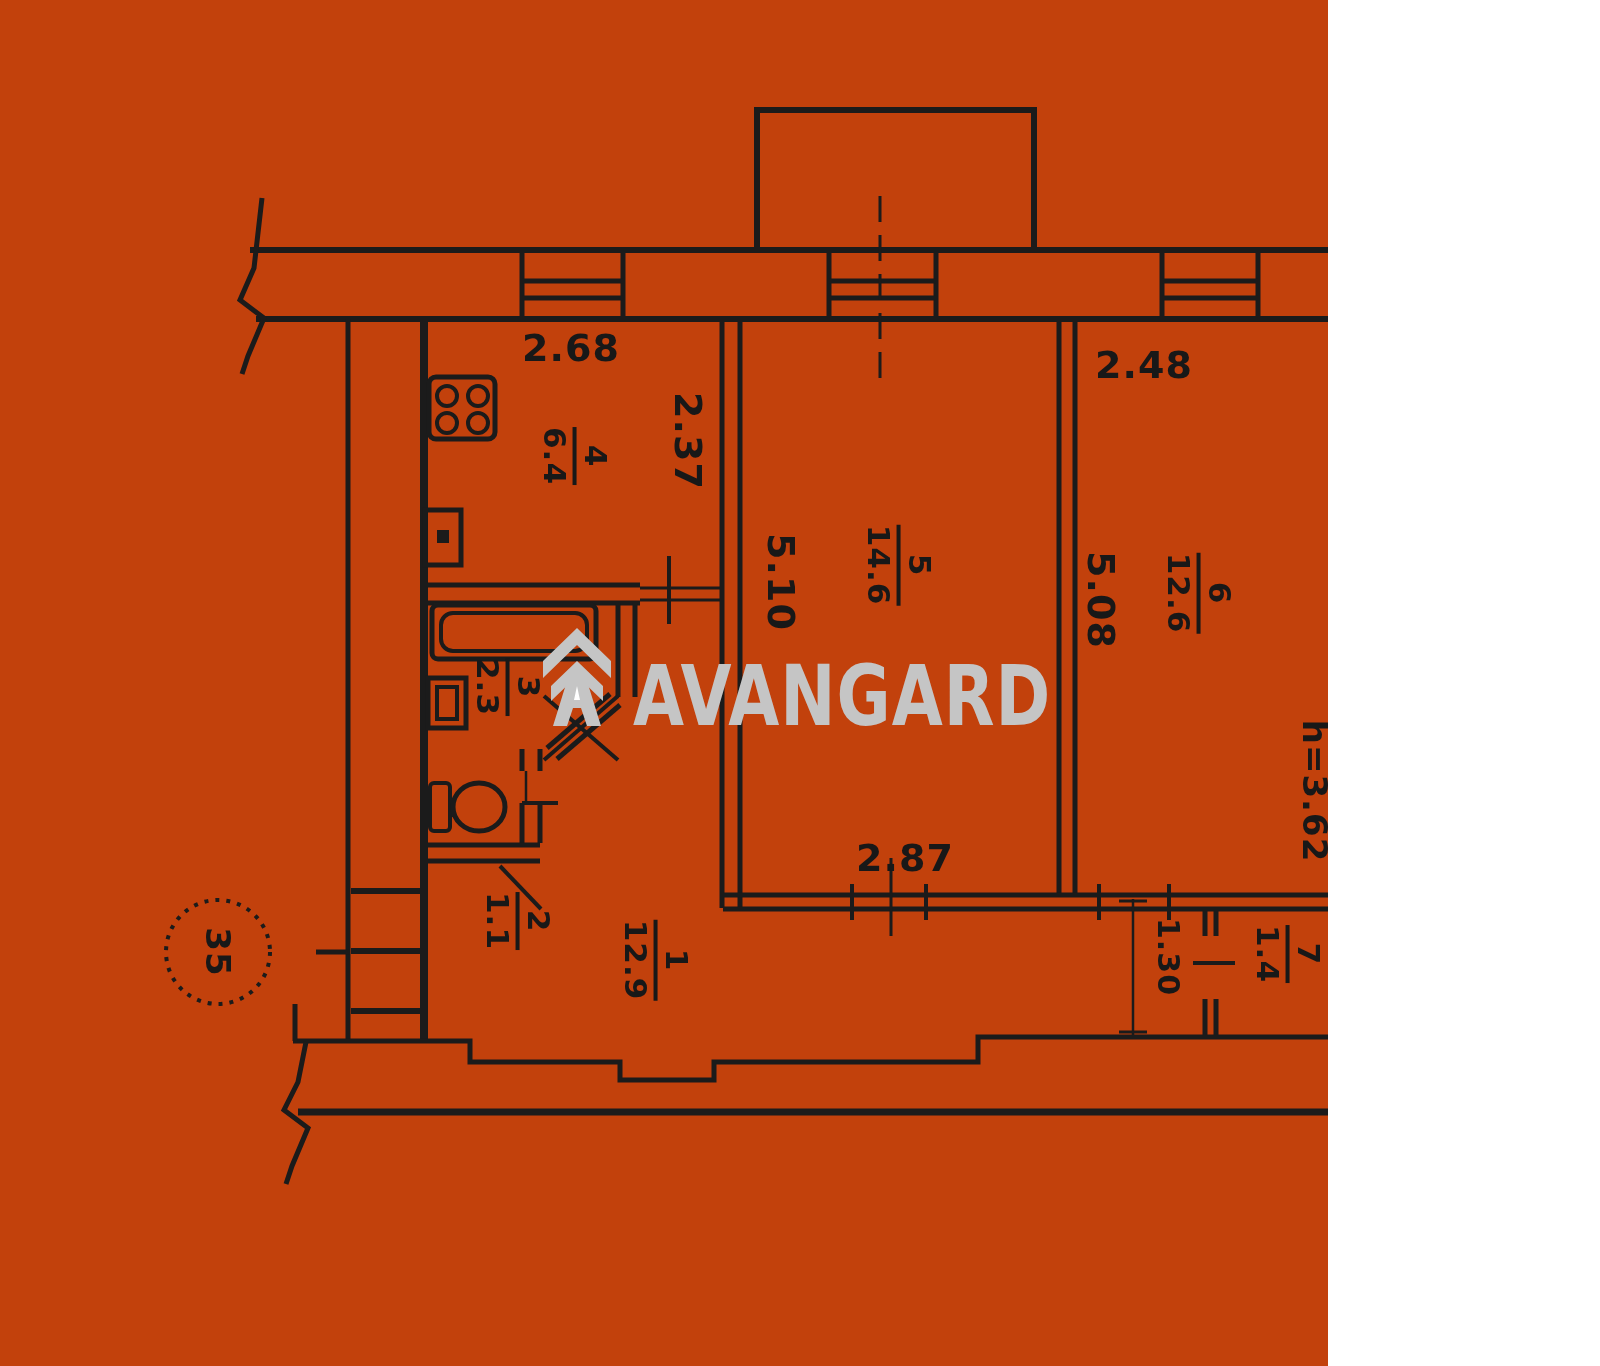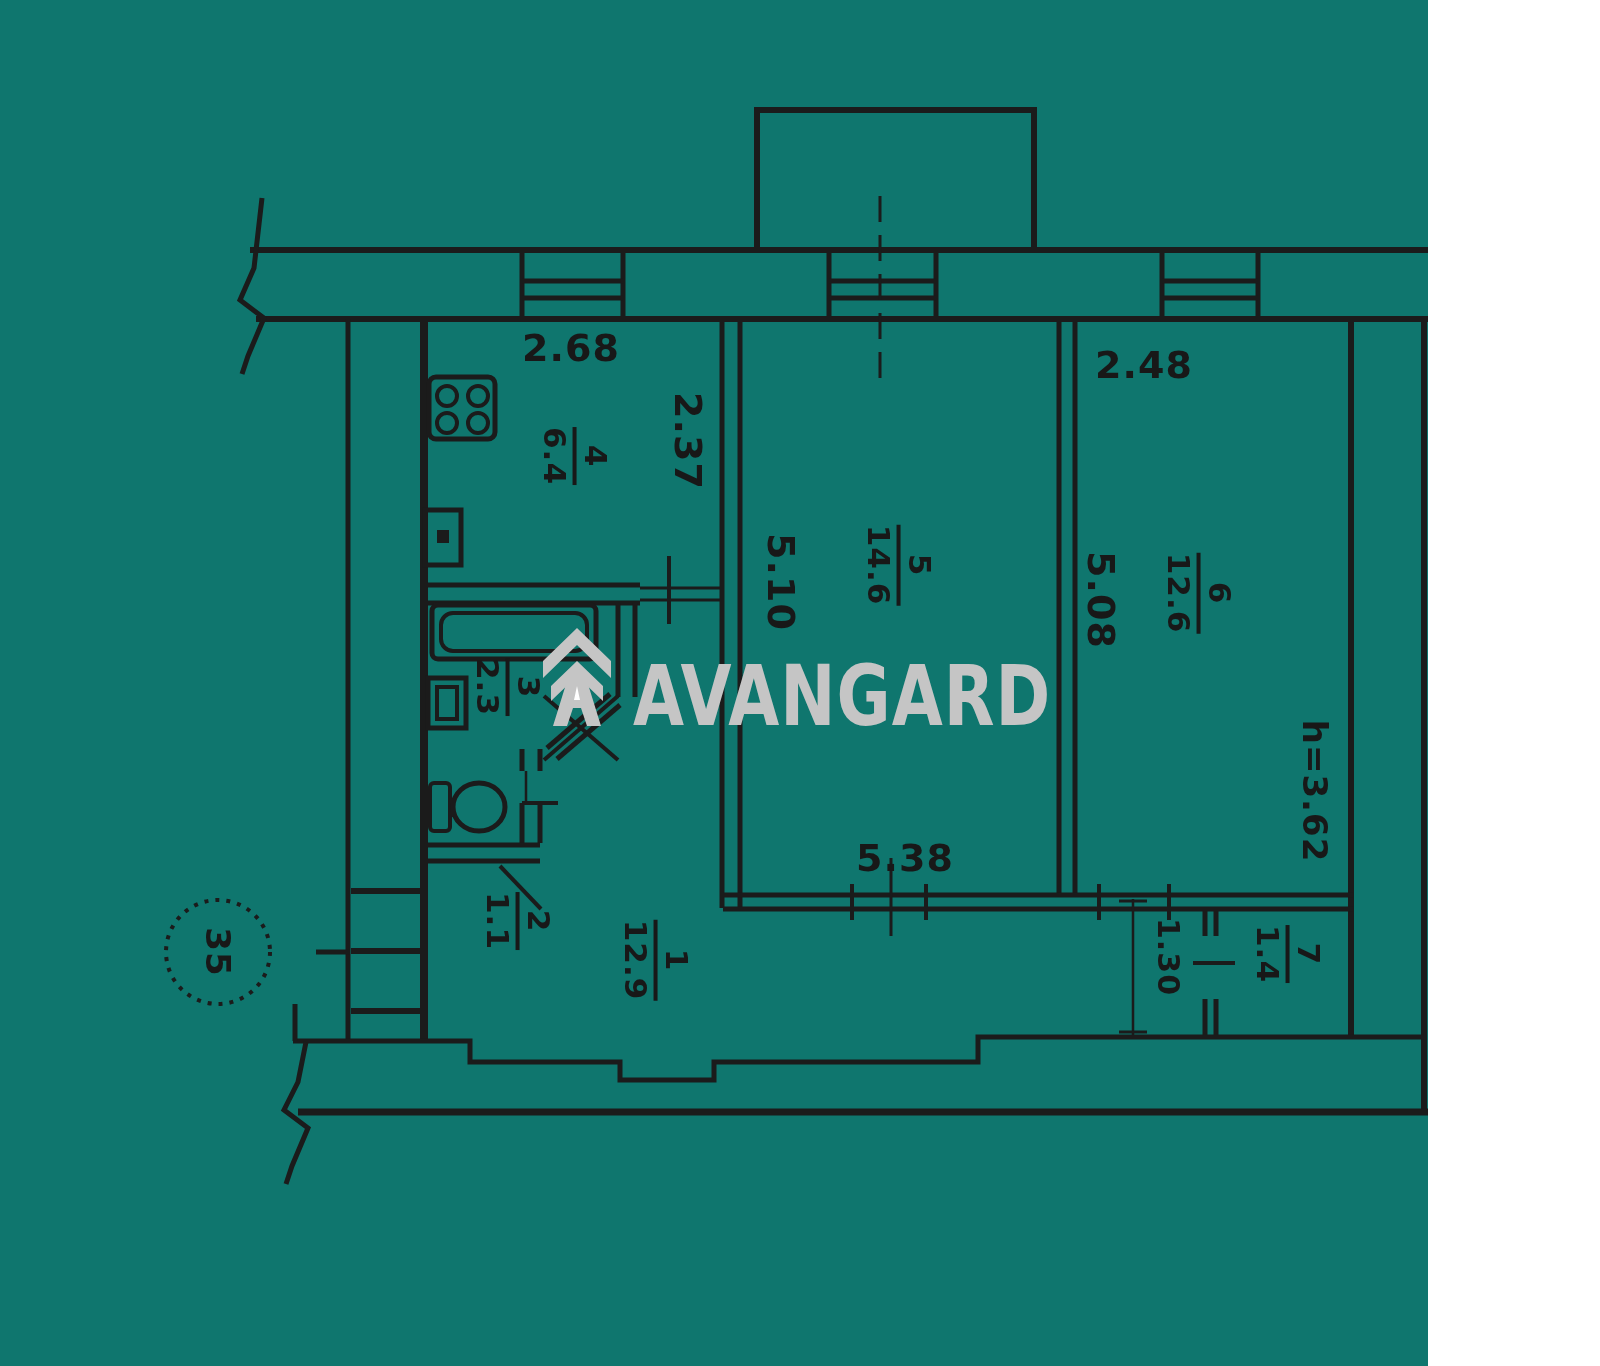--- a/index.html
+++ b/index.html
@@ -1,17 +1,17 @@
 <!DOCTYPE html>
 <html><head>
 <meta charset="utf-8">
 <style>
   html,body{margin:0;padding:0;background:#fff;}
   .stage{
-    position:relative;width:1428px;height:1366px;background:#0f766e;overflow:hidden;
+    position:relative;width:1328px;height:1366px;background:#c2410c;overflow:hidden;
     font-family:"DejaVu Sans","Liberation Sans",sans-serif;
     filter:blur(0.3px);
   }
   .txt{
     position:absolute;
     font-weight:bold;color:#181818;white-space:nowrap;
     transform:translate(-50%,-50%);
     letter-spacing:1px;line-height:1;
   }
   .rot{transform:translate(-50%,-50%) rotate(90deg);}
@@ -174,21 +174,21 @@
     <g fill="#c5c5c5" stroke="none">
       <path d="M543,661 L577,628 L611,661 L611,678 L577,645 L543,678 Z"></path>
       <path d="M551,686 L577,661 L603,686 L603,701 L577,676 L551,701 Z"></path>
       <path d="M553,726 L571,668 L583,668 L601,726 L587,726 L581,708 L573,708 L567,726 Z"></path>
       <path d="M574,700 L577,686 L580,700 Z" fill="#ffffff"></path>
     </g>
   </svg>
 
   <div class="txt f38" style="left:571px;top:348px;">2.68</div>
   <div class="txt f38" style="left:1144px;top:365px;">2.48</div>
-  <div class="txt f38" style="left:905px;top:858px;">5.38</div>
+  <div class="txt f38" style="left:905px;top:858px;">2.87</div>
 
   <div class="txt rot f38" style="left:688px;top:441px;">2.37</div>
   <div class="txt rot f38" style="left:781px;top:582px;">5.10</div>
   <div class="txt rot f38" style="left:1101px;top:600px;">5.08</div>
   <div class="txt rot f34" style="left:1315px;top:791px;">h=3.62</div>
   <div class="txt rot f30" style="left:1168px;top:957px;">1.30</div>
 
   <div class="frac" style="left:575px;top:456px;">
     <span class="num">4</span>
     <span class="bar"></span>

